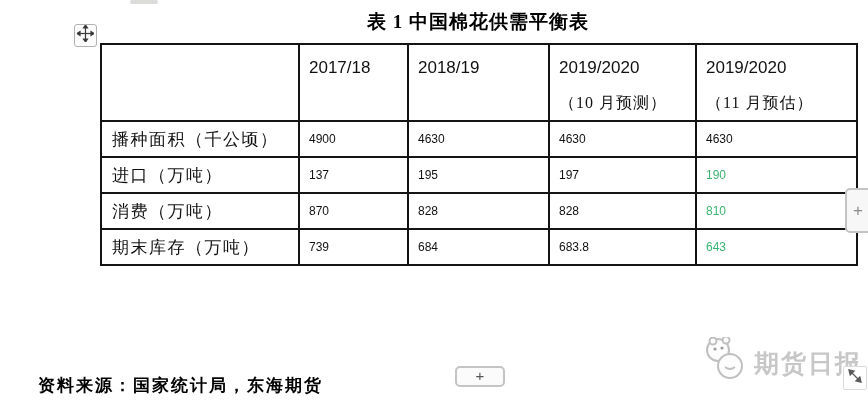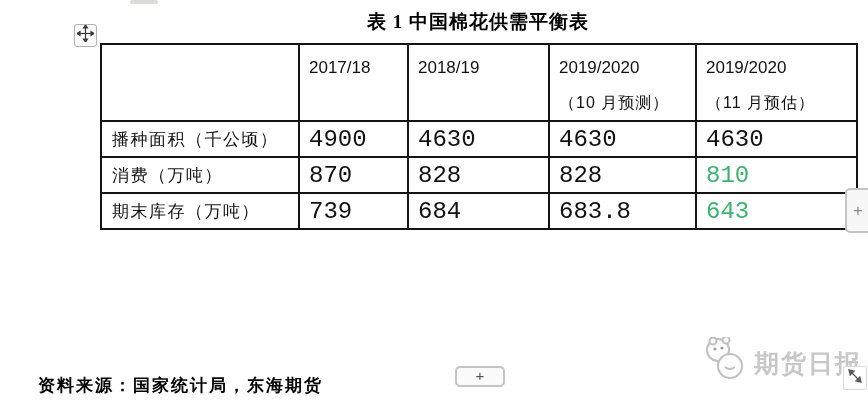--- a/index.html
+++ b/index.html
@@ -21,22 +21,22 @@
                  background:#fcfcfc; border:1px solid #b2b2b2; border-radius:3px;
                  display:flex; align-items:center; justify-content:center; cursor:move; }
 
   
   .tbl-wrap { position:absolute; left:100px; top:43px; }
   table { border-collapse:collapse; table-layout:fixed; width:756px; }
   td, th { border:2px solid #141414; vertical-align:middle; text-align:left;
            overflow:hidden; white-space:nowrap; background:transparent; }
   th { height:73px; vertical-align:top; padding:5px 0 0 9px; font-weight:normal;
        font-size:17px; line-height:35px; color:#111; }
-  th .h2line { font-family:Liberation Sans, sans-serif; font-size:16px; letter-spacing:1px; }
-  td { height:36px; padding-left:9px; font-size:24px; color:#111;font-family:Liberation Mono, monospace; }
+  th .h2line { font-family:Liberation Serif, serif; font-size:16px; letter-spacing:1px; }
+  td { height:36px; padding-left:9px; font-size:12px; color:#111; }
   td.lbl { font-family:"Liberation Serif", serif; font-size:17px;
            letter-spacing:1.5px; padding-left:10px; }
   .green { color:var(--green,#3cb371); }
   .red   { color:var(--red,#b0342e); }
 
   
   .source-note { position:absolute; left:38px; top:374px; font-size:17px;
                  font-weight:bold; color:#000; letter-spacing:2px;
                  font-family:Liberation Mono, monospace; }
 
@@ -119,20 +119,27 @@
         </th>
       </tr>
       <tr>
         <td class="lbl">播种面积（千公顷）</td>
         <td>4900</td>
         <td>4630</td>
         <td>4630</td>
         <td>4630</td>
       </tr>
       <tr>
+        <td class="lbl">进口（万吨）</td>
+        <td>137</td>
+        <td>195</td>
+        <td>197</td>
+        <td class="green">190</td>
+      </tr>
+      <tr>
         <td class="lbl">消费（万吨）</td>
         <td>870</td>
         <td>828</td>
         <td>828</td>
         <td class="green">810</td>
       </tr>
       <tr>
         <td class="lbl">期末库存（万吨）</td>
         <td>739</td>
         <td>684</td>

